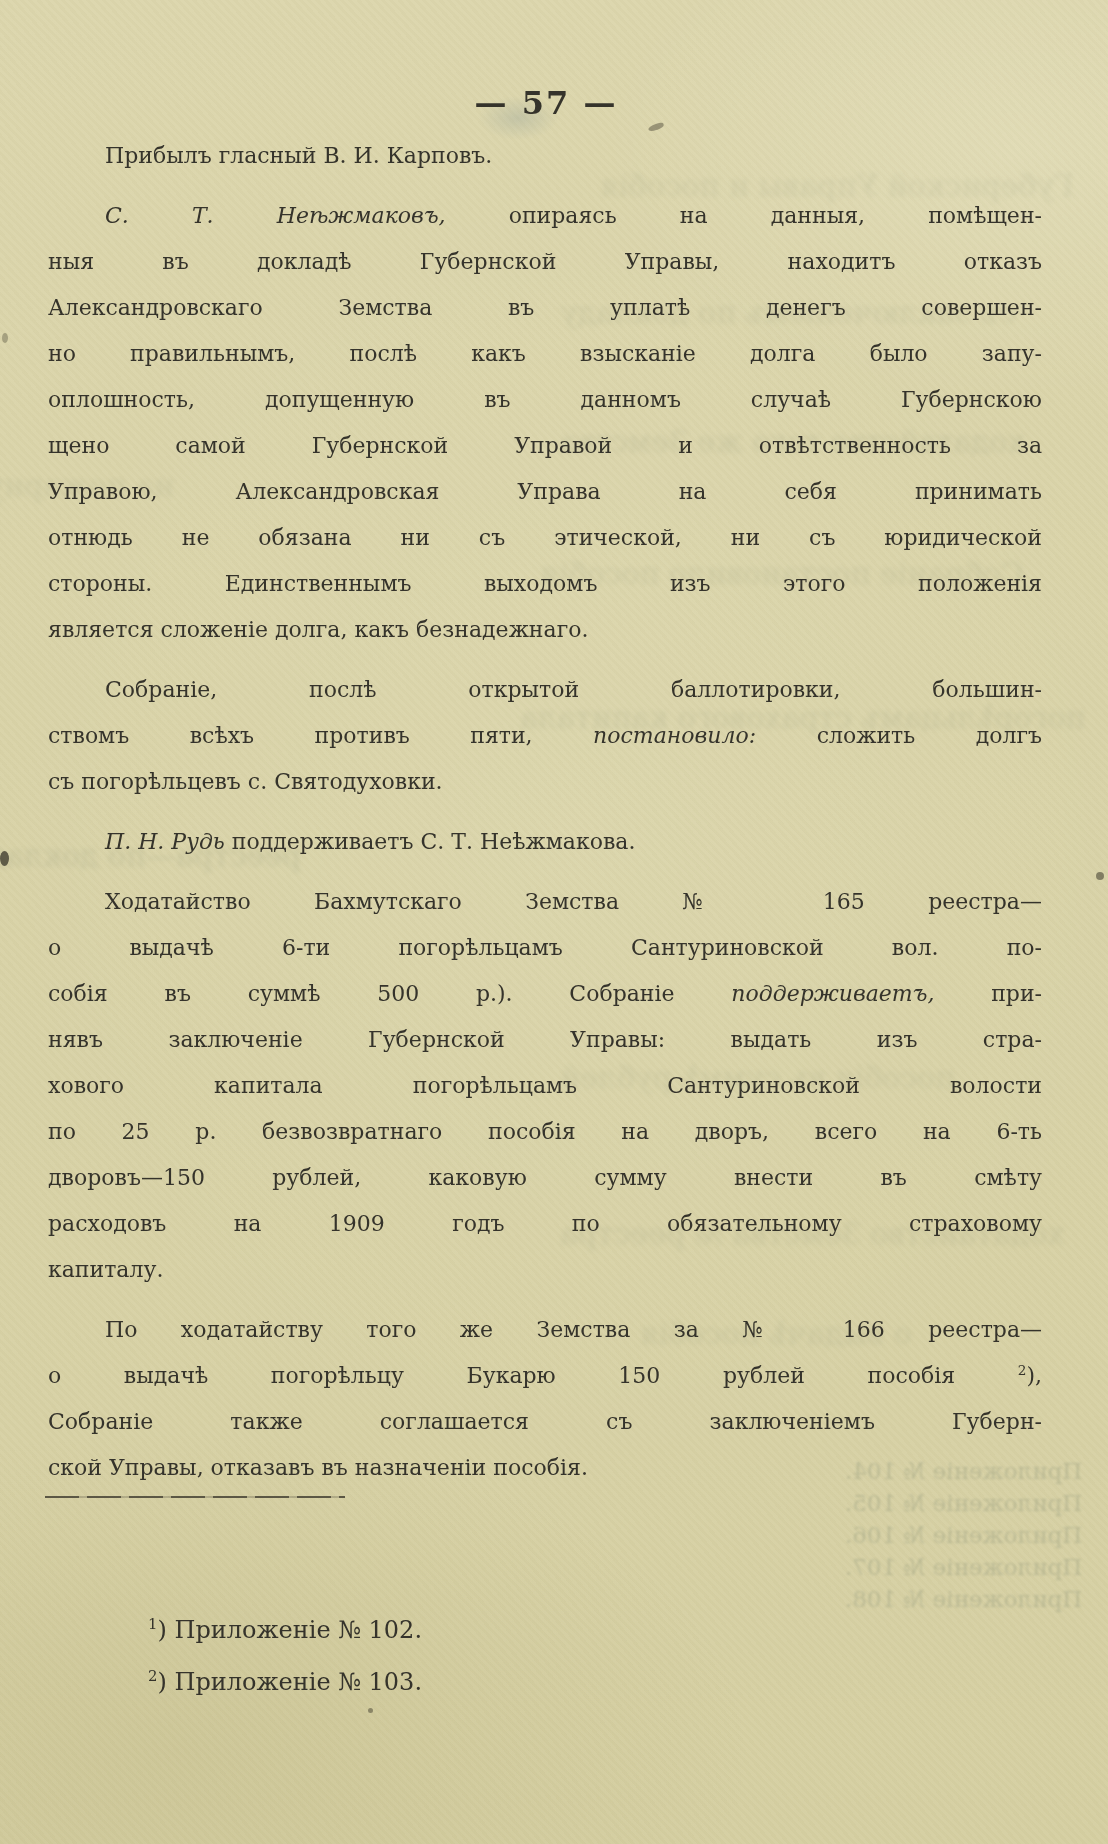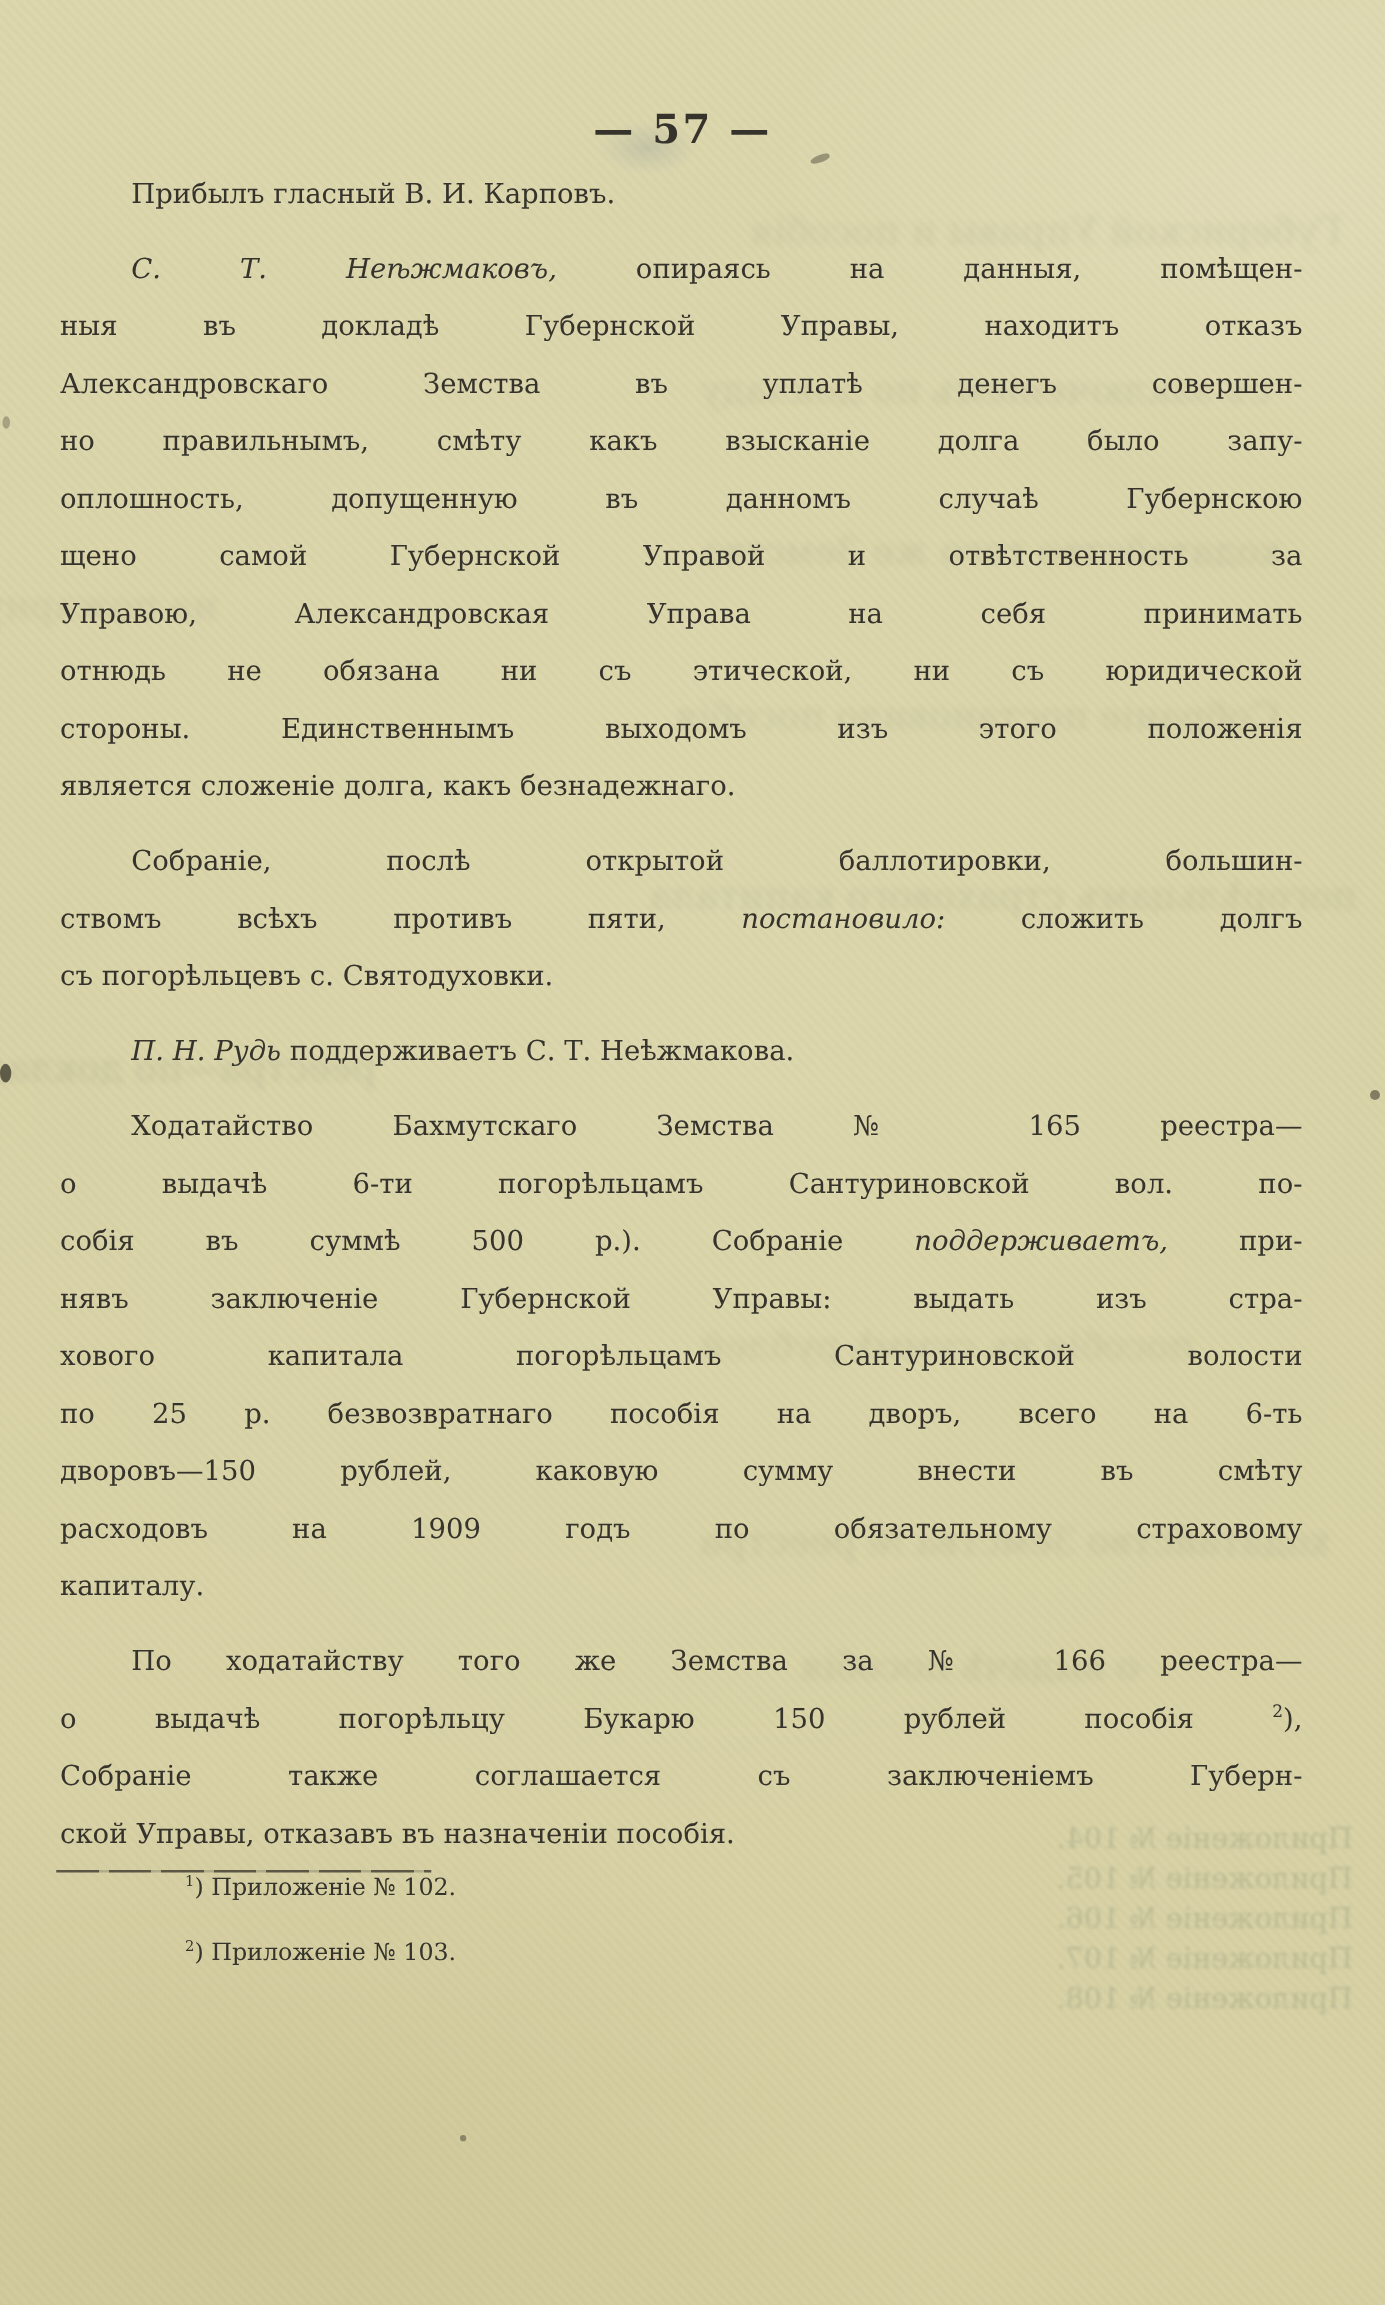--- a/index.html
+++ b/index.html
@@ -50,22 +50,22 @@
   .line.end{text-align-last:auto;}
   .line.indent{text-indent:57px;}
   .em{font-style:italic;}
   sup{font-size:.62em;line-height:0;}
   .fn-divider{
     position:absolute;top:1496px;left:45px;width:300px;height:2px;
     background:repeating-linear-gradient(90deg,
       rgba(70,66,52,.85) 0 34px, rgba(70,66,52,.25) 34px 42px);
   }
   .footnotes{
-    position:absolute;top:1484px;left:148px;
-    font-size:19px;line-height:52px;
+    position:absolute;top:1604px;left:148px;
+    font-size:24px;line-height:52px;
   }
   .speck{position:absolute;pointer-events:none;}
 </style>
 </head>
 <body>
 
 <div class="page">
 
   <div class="ghost" style="top:168px;left:600px;opacity:.22;">Губернской Управы и пособія</div>
   <div class="ghost" style="top:295px;left:560px;opacity:.24;">съ заключеніемъ по докладу</div>
@@ -89,21 +89,21 @@
   <div class="body">
 
     <div class="para">
       <div class="line end indent">Прибылъ гласный В. И. Карповъ.</div>
     </div>
 
     <div class="para">
       <div class="line indent"><span class="em">С. Т. Неѣжмаковъ,</span><span> опираясь на данныя, помѣщен-</span></div>
       <div class="line">ныя въ докладѣ Губернской Управы, находитъ отказъ</div>
       <div class="line">Александровскаго Земства въ уплатѣ денегъ совершен-</div>
-      <div class="line">но правильнымъ, смѣту какъ взысканіе долга было запу-</div>
+      <div class="line">но правильнымъ, послѣ какъ взысканіе долга было запу-</div>
       <div class="line">оплошность, допущенную въ данномъ случаѣ Губернскою</div>
       <div class="line">щено самой Губернской Управой и отвѣтственность за</div>
       <div class="line">Управою, Александровская Управа на себя принимать</div>
       <div class="line">отнюдь не обязана ни съ этической, ни съ юридической</div>
       <div class="line">стороны. Единственнымъ выходомъ изъ этого положенія</div>
       <div class="line end">является сложеніе долга, какъ безнадежнаго.</div>
     </div>
 
     <div class="para">
       <div class="line indent">Собраніе, послѣ открытой баллотировки, большин-</div>

